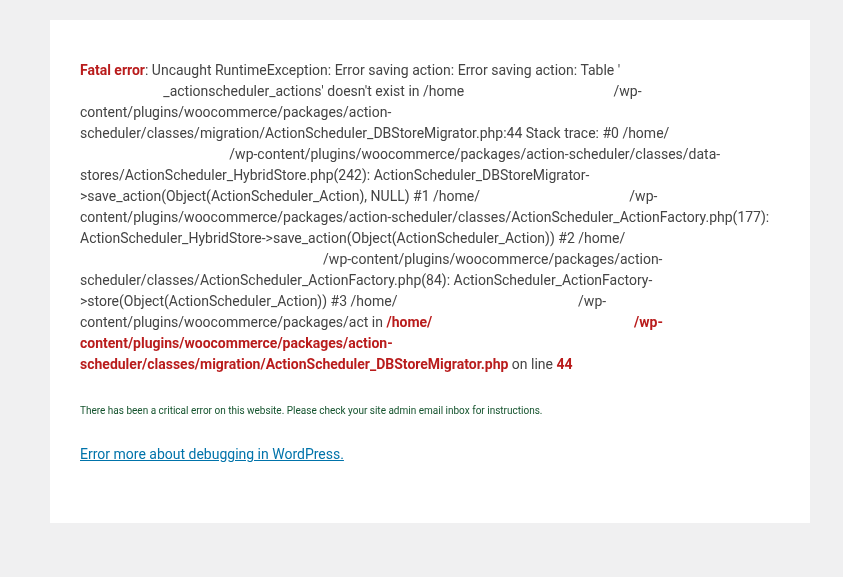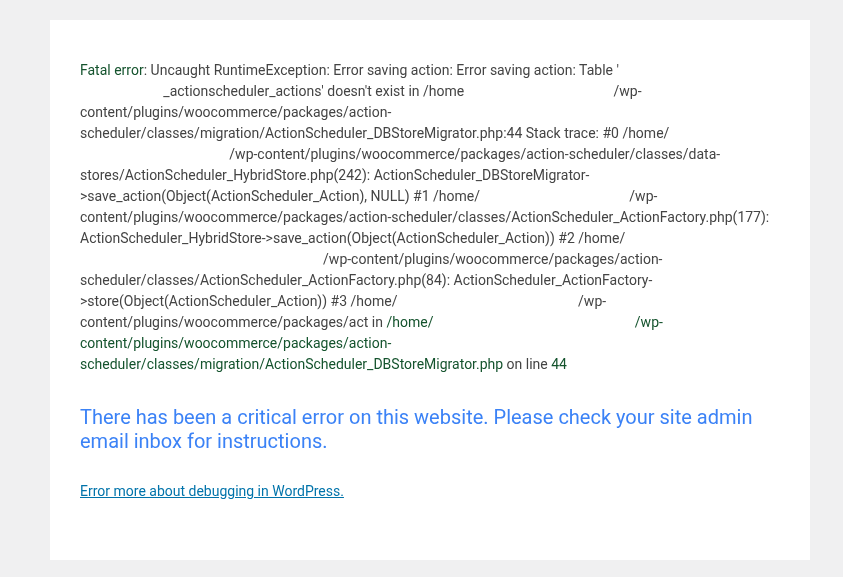--- a/index.html
+++ b/index.html
@@ -20,26 +20,26 @@
       color: #333;
     }
     .error-message {
       font-size: 14px;
       line-height: 1.5;
       color: #444;
       margin-bottom: 30px;
       word-wrap: break-word;
     }
     .error-message .bold {
-      font-weight: 400;
-      color: #14532d;
+      font-weight: 700;
+      color: #b91c1c;
     }
     .critical-notice {
-      font-size: 20px;
-      color: #3b82f6;
+      font-size: 10px;
+      color: #14532d;
       margin-bottom: 28px;
     }
     .debug-link {
       font-size: 14px;
       color: #0073aa;
       text-decoration: underline;
       cursor: pointer;
     }
   </style>
 </head>

